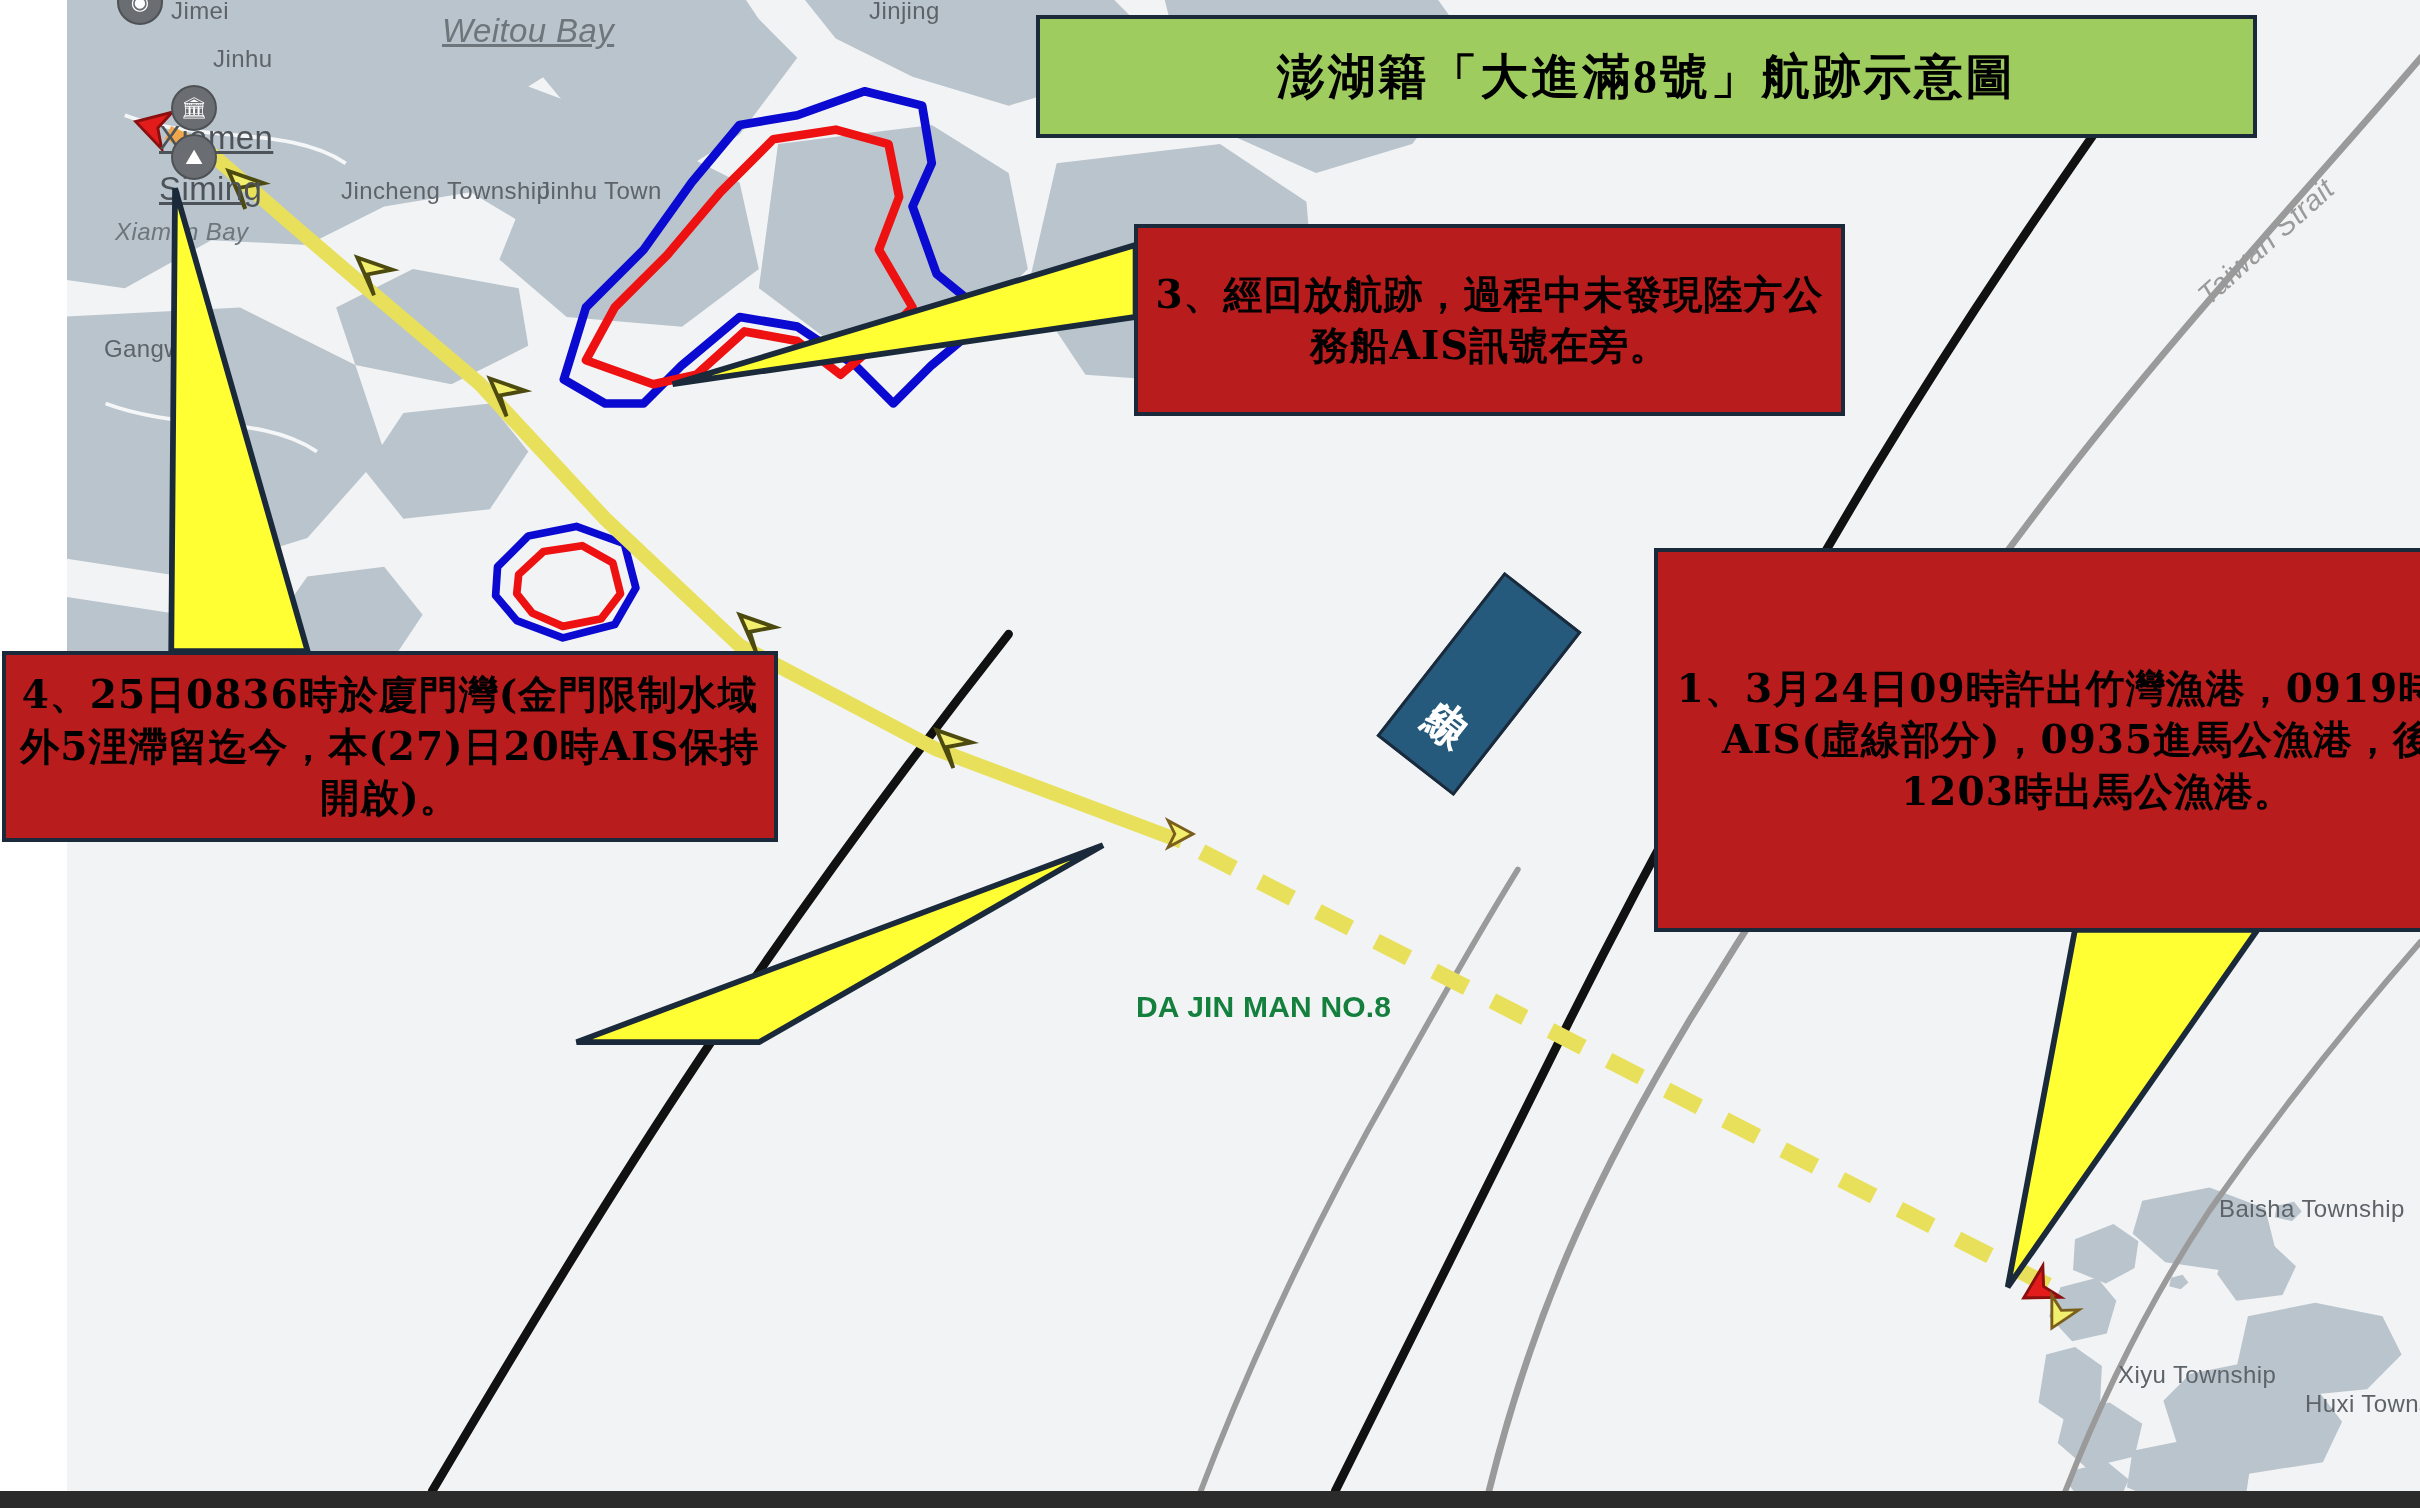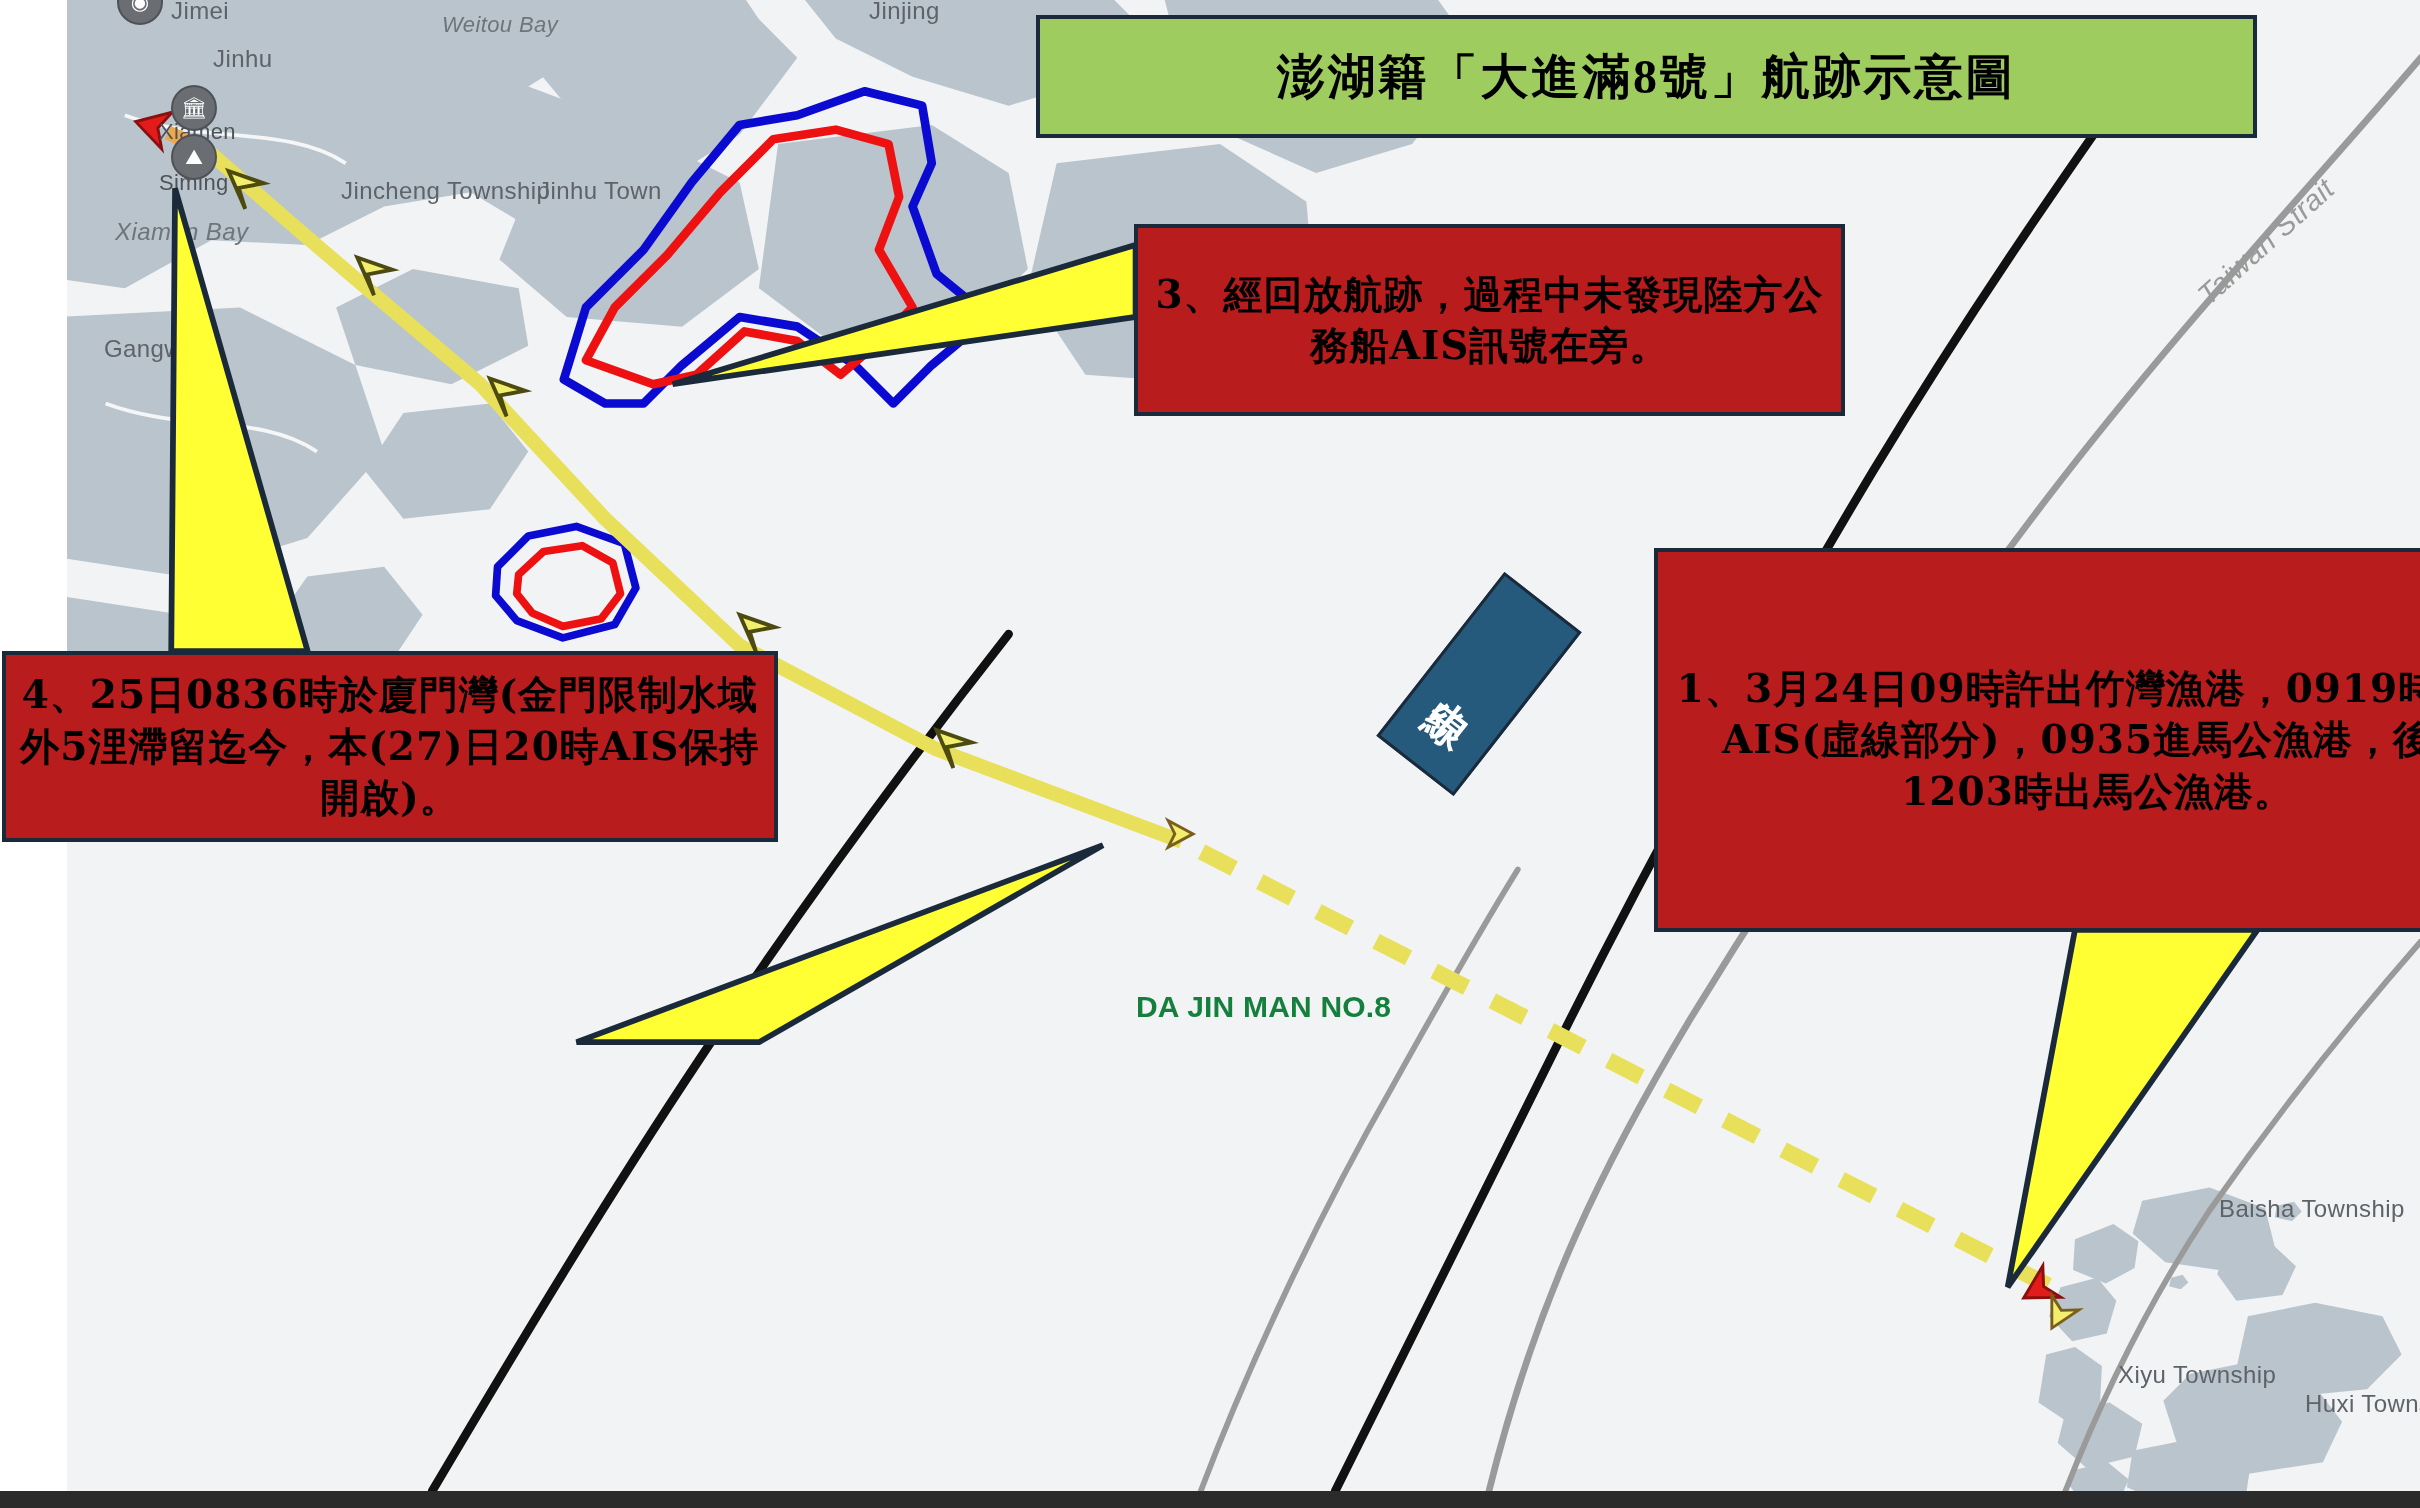--- a/index.html
+++ b/index.html
@@ -9,21 +9,21 @@
 
   
   #map{position:absolute;left:67px;top:0;width:2354px;height:1491px;background:#f2f3f5;overflow:hidden;}
   #mapsvg{position:absolute;left:0;top:0;width:2354px;height:1491px;}
   
   #bottombar{position:absolute;left:0;top:1491px;width:2421px;height:17.3px;background:#2b2b2b;}
 
   
   .plabel{position:absolute;color:#5d6368;font-size:24px;white-space:nowrap;
           letter-spacing:0.4px;line-height:1.08;}
-  .plabel.big{font-size:22px;color:#4d5358;}
+  .plabel.big{font-size:33px;color:#4d5358;text-decoration:underline;}
   .plabel.italic{font-style:italic;color:#6e757b;}
   .plabel.ctr{text-align:center;}
 
   
   .poi{position:absolute;width:42px;height:42px;border-radius:50%;
        background:#6a6e72;border:2.9px solid #4e5256;display:flex;
        align-items:center;justify-content:center;color:#ffffff;font-size:21px;}
 
   
   #vessel-label{position:absolute;left:1136px;top:990px;font-size:30px;font-weight:bold;

